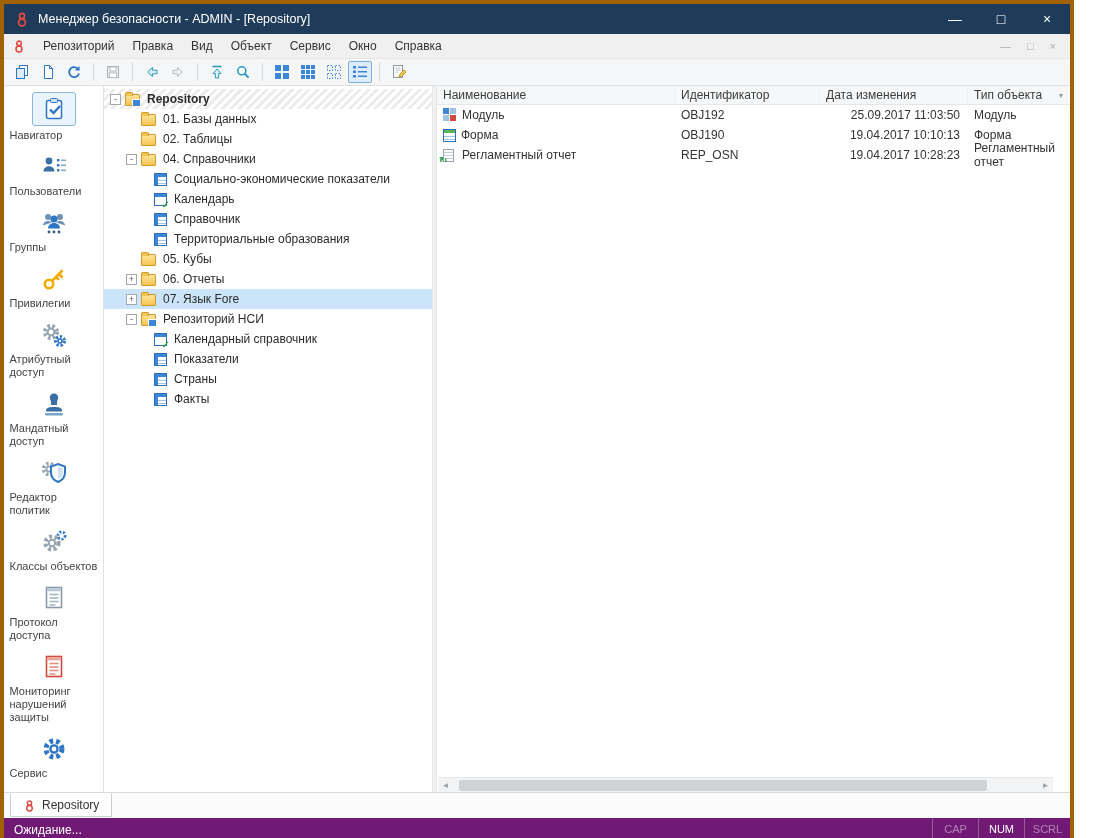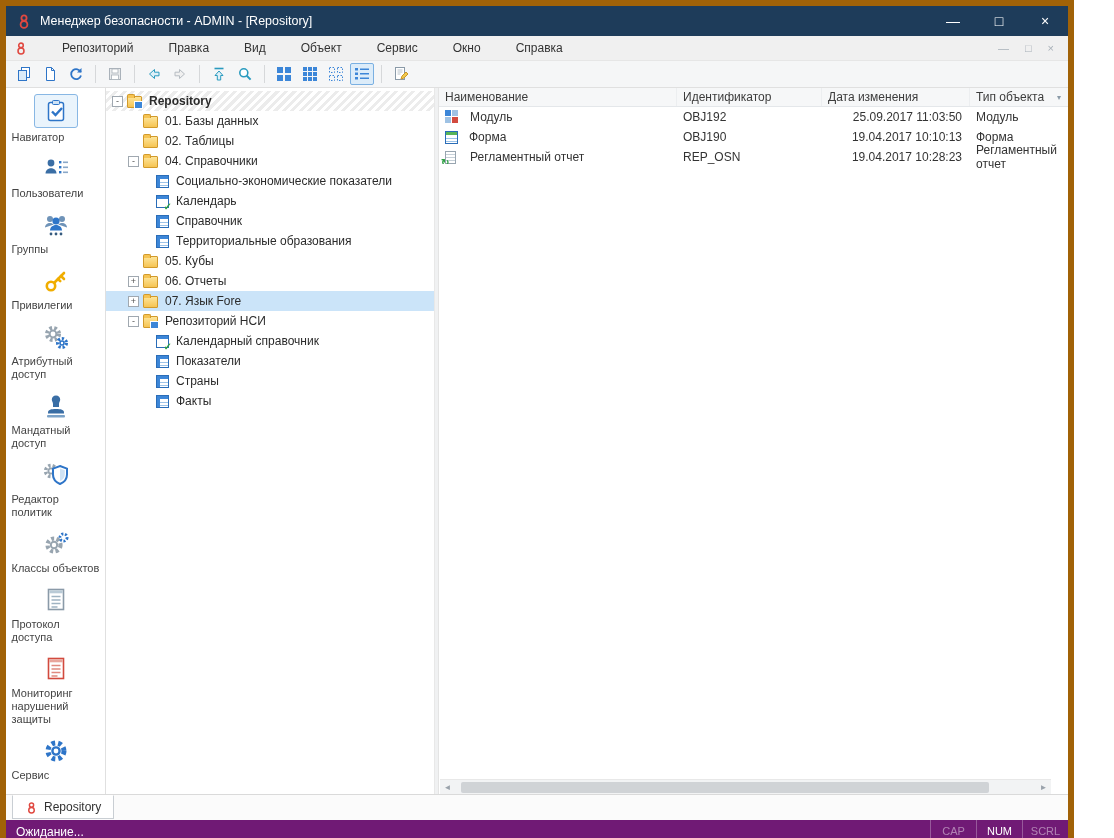--- a/index.html
+++ b/index.html
@@ -1,29 +1,29 @@
 <!DOCTYPE html>
 <html><head>
 <meta charset="utf-8">
 <style>
   * { box-sizing: border-box; margin: 0; padding: 0; }
   html,body { width:1114px; height:838px; overflow:hidden; }
   body { font-family:"Liberation Sans", sans-serif; font-size:12px; color:#333; background:#fff; }
 
-  .window { width:1074px; height:838px; display:flex; flex-direction:column; border:6px solid #a16207; }
+  .window { width:1074px; height:838px; display:flex; flex-direction:column; border:4px solid #a16207; }
 
   
   .titlebar { height:30px; background:#1e3c5a; display:flex; align-items:center; color:#fff; flex:none; }
   .title-logo { margin:0 8px 0 10px; display:flex; }
   .title-text { font-size:12.5px; }
   .win-controls { margin-left:auto; display:flex; height:100%; }
   .win-btn { width:46px; display:flex; align-items:center; justify-content:center; font-size:14px; color:#fff; }
 
   
-  .menubar { height:24px; background:#f0f0f0; display:flex; align-items:center; padding-left:8px; flex:none;gap:17px; }
+  .menubar { height:24px; background:#f0f0f0; display:flex; align-items:center; padding-left:8px; flex:none; }
   .menu-logo { display:flex; margin-right:8px; }
   .menu-item { padding:4px 9px; color:#333; }
   .mdi-controls { margin-left:auto; display:flex; gap:16px; padding-right:14px; color:#a8b0b8; font-size:11px; }
 
   
   .toolbar { height:28px; background:#f5f6f7; display:flex; align-items:center; padding-left:6px; gap:2px; border-top:1px solid #e6e6e6; border-bottom:1px solid #e0e0e0; flex:none; }
   .tbtn { width:24px; height:22px; display:flex; align-items:center; justify-content:center; border:1px solid transparent; border-radius:2px; }
   .tbtn.selected { border:1px solid #7ab0e2; background:#dcecf9; }
   .tsep { width:1px; height:18px; background:#d6d8da; margin:0 5px; }
 
@@ -74,21 +74,21 @@
     background-image: repeating-linear-gradient(#ffffff 0 2px, #c6d0d8 2px 3px); }
   .ic-report::after { content:"↻"; position:absolute; left:-5px; bottom:-5px; color:#2ea043; font-weight:bold; font-size:10px; }
 
   
   .rightpanel { flex:1; display:flex; flex-direction:column; background:#fff; position:relative; }
   .grid-header { height:19px; display:flex; background:#f6f7f8; border-bottom:1px solid #e4e7ea; color:#3c3c3c; align-items:center; position:relative; flex:none; }
   .gh-col { padding-left:6px; height:100%; display:flex; align-items:center; border-right:1px solid #eceef0; }
   .col-name { width:238px; } .col-id { width:145px; } .col-date { width:148px; } .col-type { flex:1; border-right:none; }
   .filter-btn { position:absolute; right:2px; top:3px; width:14px; height:14px; color:#8a9aa8; font-size:8px; text-align:center; line-height:14px; }
   .grid-row { height:20px; display:flex; align-items:center; flex:none; }
-  .gc { padding-left:6px; display:flex; align-items:center; gap:11px; overflow:hidden; }
+  .gc { padding-left:6px; display:flex; align-items:center; gap:5px; overflow:hidden; }
   .gc.col-date { justify-content:flex-end; padding-right:8px; }
   .grid-fill { flex:1; }
 
   
   .hscroll { position:absolute; bottom:0; left:1px; right:17px; height:15px; background:#f2f3f4; display:flex; align-items:center; border-top:1px solid #e8e8e8; }
   .hs-arrow { width:15px; text-align:center; color:#9aa2ab; font-size:8px; line-height:15px; flex:none; }
   .hs-track { flex:1; position:relative; height:100%; }
   .hs-thumb { position:absolute; left:6px; top:2px; height:11px; width:528px; background:#d0d3d6; border-radius:2px; }
 
   

